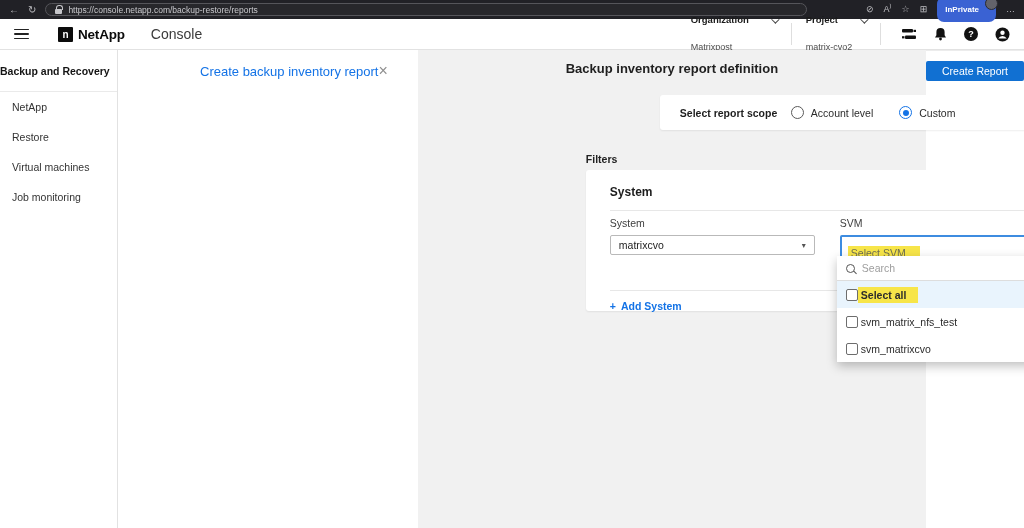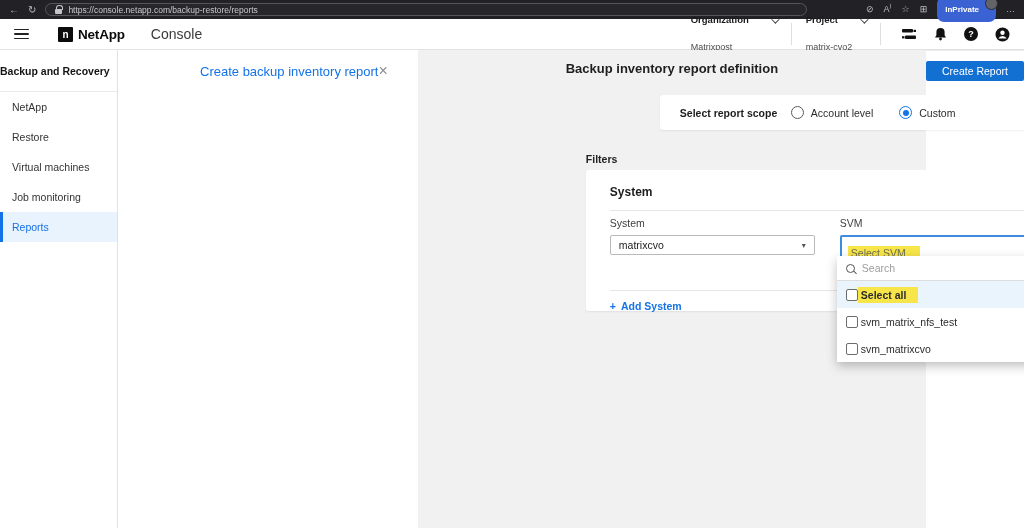--- a/index.html
+++ b/index.html
@@ -196,21 +196,20 @@
     </div>
   </div>
 
   <div class="main">
     <div class="sidebar">
       <div class="sb-header">Backup and Recovery</div>
       <div class="sb-item">NetApp</div>
       <div class="sb-item">Restore</div>
       <div class="sb-item">Virtual machines</div>
       <div class="sb-item">Job monitoring</div>
-      <div class="sb-item selected">Reports</div>
     </div>
 
     <div class="content">
       <div class="titlebar">
         <span class="panel-title">Create backup inventory report</span>
         <span class="close-x">×</span>
       </div>
 
       <div class="page-body">
         <div class="heading">Backup inventory report definition</div>

